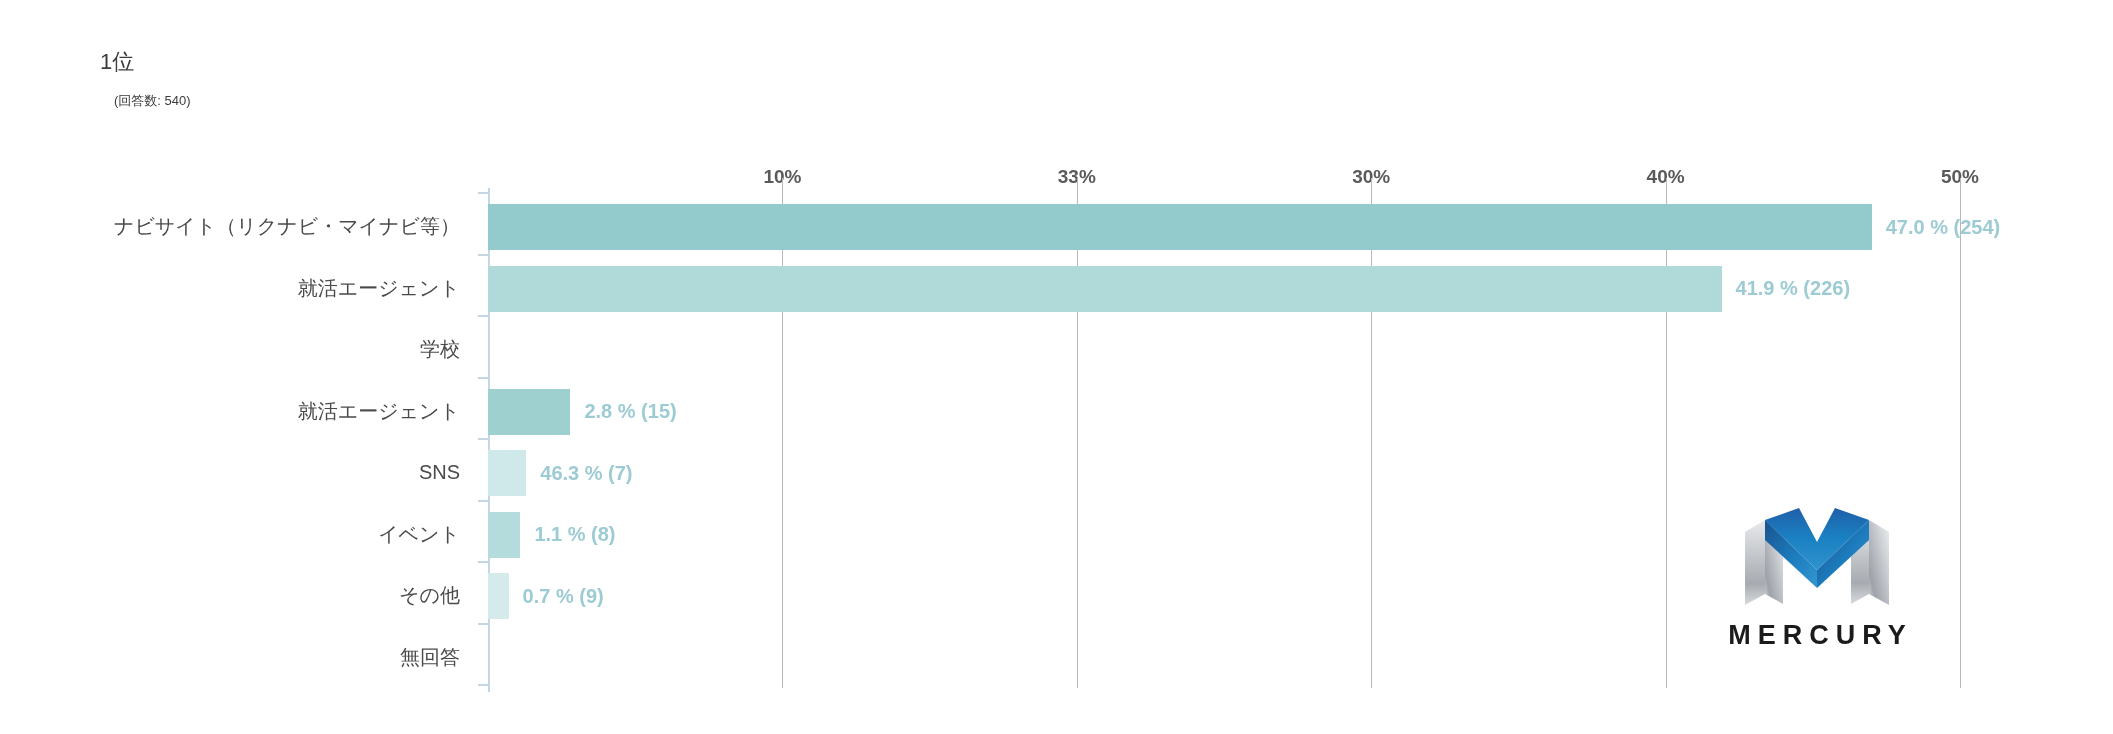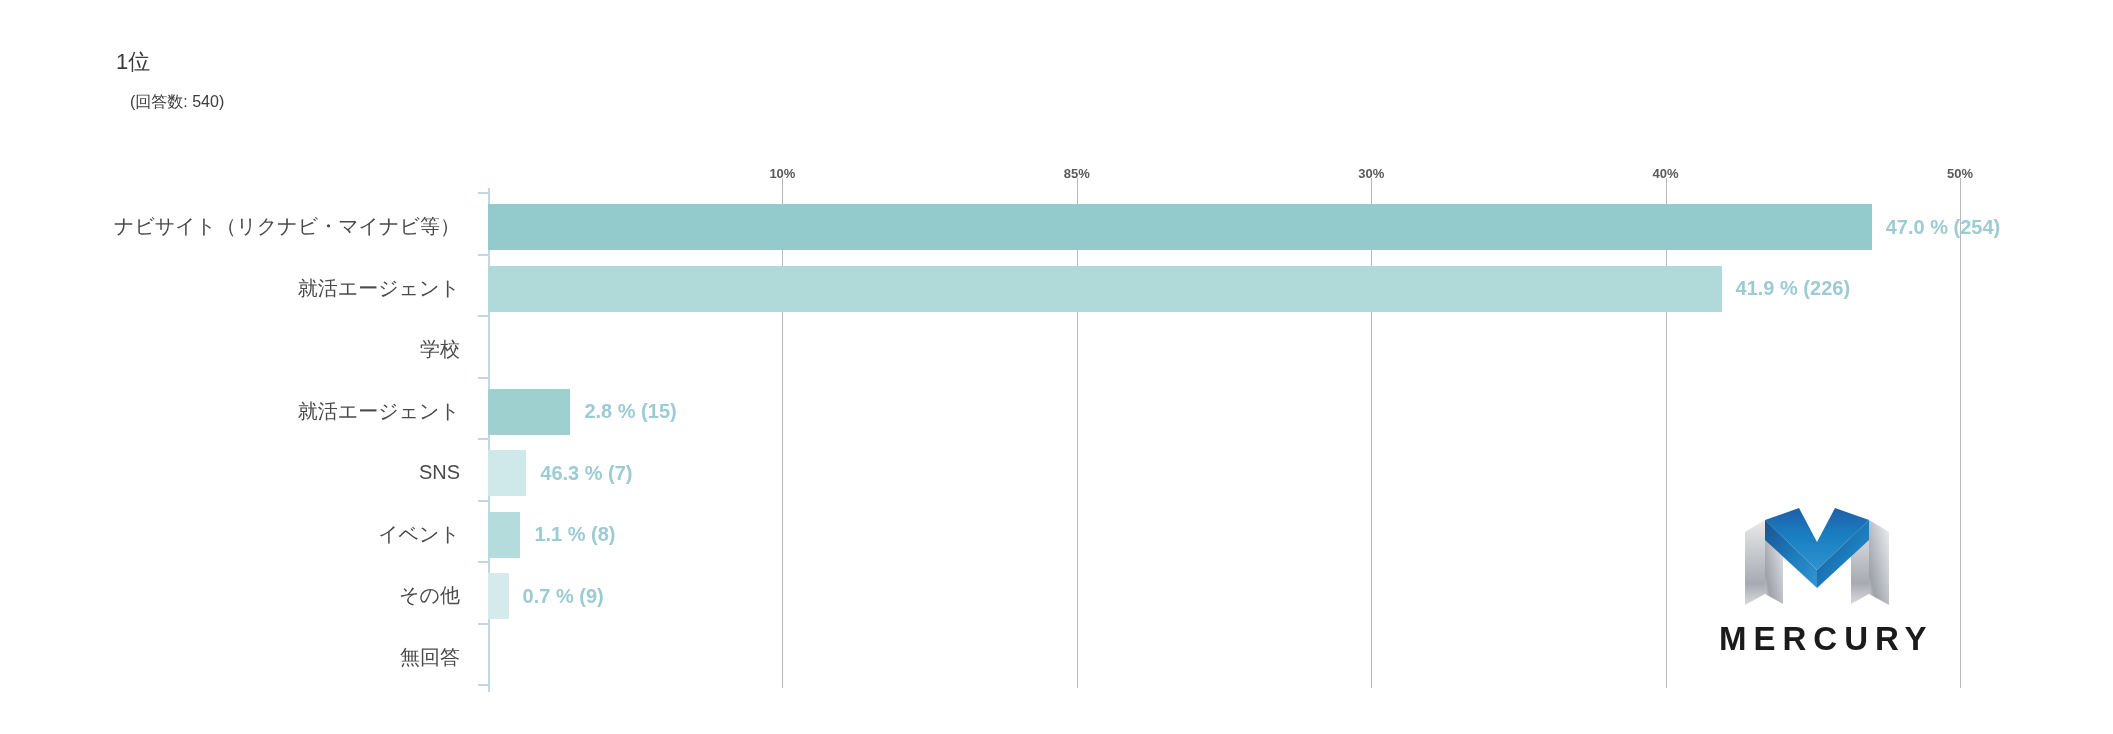--- a/index.html
+++ b/index.html
@@ -14,31 +14,30 @@
     color: #404040;
     overflow: hidden;
     position: relative;
   }
 
   
   #chart-header {
     position: absolute;
     left: 100px;
     top: 48px;
-    margin-left: 16px;
   }
   #chart-title {
     font-size: 22px;
     color: #3c3c3c;
     line-height: 1.25;
     font-weight: 400;
     white-space: nowrap;
   }
   #chart-subtitle {
-    font-size: 16px;
+    font-size: 13px;
     color: #3c3c3c;
     margin-top: 16px;
     margin-left: 14px;
     white-space: nowrap;
   }
 
   
   #plot-area {
     position: absolute;
     left: 488px;      
@@ -51,21 +50,21 @@
   #x-axis-labels {
     position: absolute;
     left: 488px;
     top: 166px;
     width: 1472px;
     height: 26px;
   }
   .x-tick-label {
     position: absolute;
     transform: translateX(-50%);
-    font-size: 13px;
+    font-size: 19px;
     font-weight: 700;
     color: #5a5a5a;
     white-space: nowrap;
     top: 0;
   }
 
   
   .gridline {
     position: absolute;
     top: -18px;
@@ -143,40 +142,40 @@
     height: 150px;
   }
   #mercury-mark {
     width: 148px;
     height: 104px;
     margin: 0 auto;
     display: block;
   }
   #mercury-wordmark {
     text-align: center;
-    font-size: 33px;
+    font-size: 27px;
     letter-spacing: 7px;
     font-weight: 700;
     color: #1b1b1b;
     margin-top: 8px;
     padding-left: 7px;
     font-family: "Liberation Sans", "DejaVu Sans", sans-serif;
   }
 </style>
 </head>
 <body>
 
 <div id="chart-header">
   <div id="chart-title">1位</div>
   <div id="chart-subtitle">(回答数: 540)</div>
 </div>
 
 <div id="x-axis-labels">
     <div class="x-tick-label" style="left: 294.4px;">10%</div>
-    <div class="x-tick-label" style="left: 588.8px;">85%</div>
+    <div class="x-tick-label" style="left: 588.8px;">33%</div>
     <div class="x-tick-label" style="left: 883.2px;">30%</div>
     <div class="x-tick-label" style="left: 1177.6px;">40%</div>
     <div class="x-tick-label" style="left: 1472px;">50%</div>
   </div>
 
 <div id="y-axis-line"></div>
 <div id="y-axis-ticks">
     <div class="y-tick" style="top: 192px; background: rgb(196, 214, 228);"></div>
     <div class="y-tick" style="top: 253.5px; background: rgb(196, 214, 228);"></div>
     <div class="y-tick" style="top: 315px; background: rgb(196, 214, 228);"></div>

